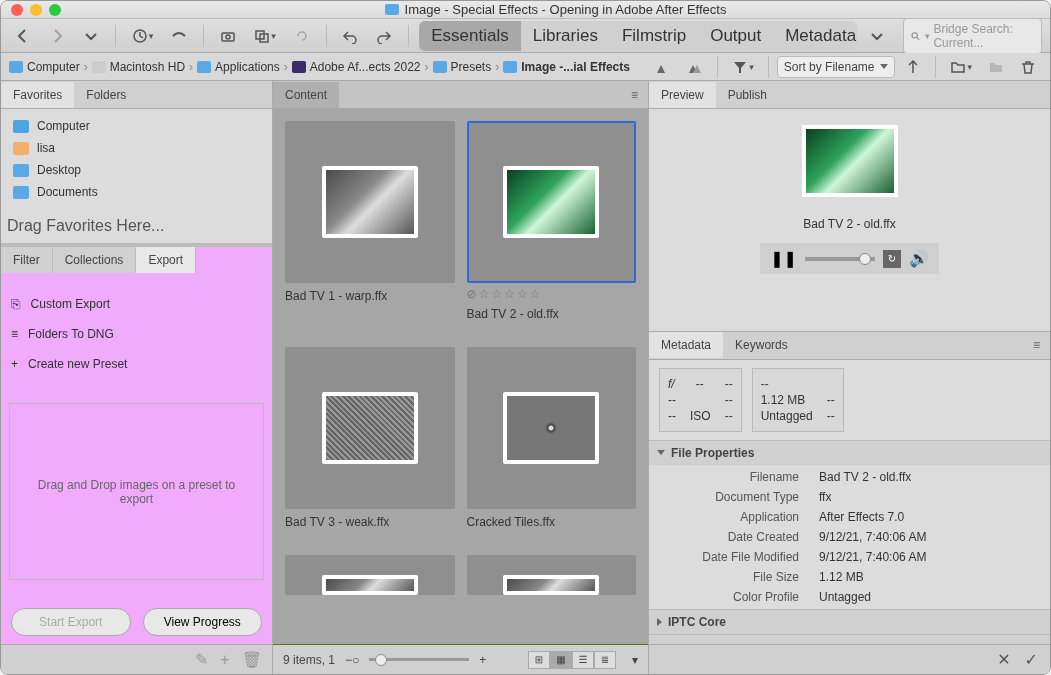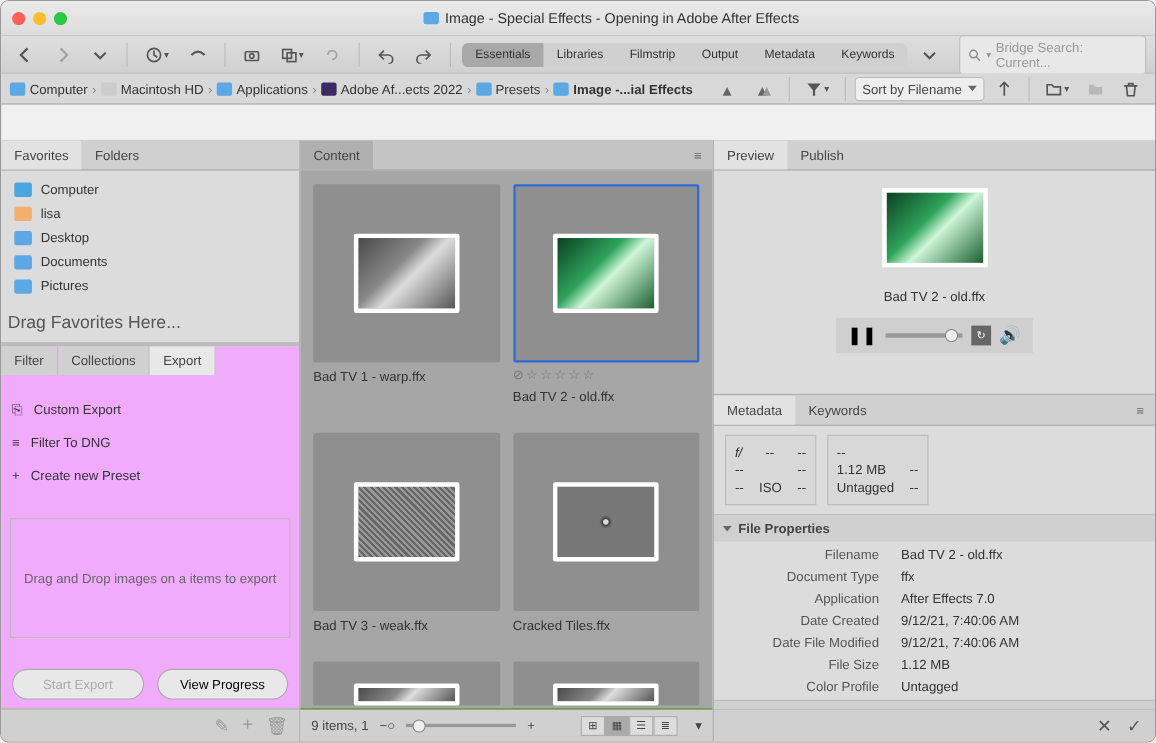--- a/index.html
+++ b/index.html
@@ -1,49 +1,49 @@
 <!DOCTYPE html>
 <html><head>
 <meta charset="utf-8">
 <style>
 * { margin: 0; padding: 0; box-sizing: border-box; font-family: -apple-system, BlinkMacSystemFont, "Segoe UI", Helvetica, Arial, sans-serif; }
 body { background: #f0f0f0; width: 1051px; height: 675px; overflow: hidden; display: flex; flex-direction: column; border: 1px solid #999; border-radius: 8px; }
 
 
-.titlebar { height: 32px; background: linear-gradient(#eaeaea, #dcdcdc); display: flex; align-items: center; padding: 0 10px; font-size: 13px; color: #333; border-bottom: 1px solid #bbb; }
+.titlebar { height: 18px; background: linear-gradient(#eaeaea, #dcdcdc); display: flex; align-items: center; padding: 0 10px; font-size: 13px; color: #333; border-bottom: 1px solid #bbb; }
 .traffic { display: flex; gap: 7px; margin-right: 10px; }
 .dot { width: 12px; height: 12px; border-radius: 50%; }
 .dot.red { background: #ff5f57; } .dot.yellow { background: #ffbd2e; } .dot.green { background: #28ca42; }
 .title-text { flex: 1; text-align: center; display: flex; align-items: center; justify-content: center; gap: 6px; }
 .folder-icon-sm { width: 14px; height: 11px; background: #5aa9e6; border-radius: 2px; display: inline-block; }
 
 
 .toolbar { height: 34px; background: linear-gradient(#dedede, #d0d0d0); border-bottom: 1px solid #aaa; display: flex; align-items: center; padding: 0 8px; gap: 6px; }
 .tb-btn { padding: 4px 6px; color: #555; font-size: 16px; display: flex; align-items: center; cursor: default; }
 .tb-btn svg { width: 16px; height: 16px; fill: #555; }
 .tb-btn.disabled { opacity: 0.4; }
 .tb-sep { width: 1px; height: 22px; background: #bbb; margin: 0 4px; }
 .tabbar { display: flex; background: #d0d0d0; border-radius: 6px; overflow: hidden; }
-.tabbar .tab { padding: 5px 12px; font-size: 11px; color: #333; }
+.tabbar .tab { padding: 5px 12px; font-size: 17px; color: #333; }
 .tabbar .tab.active { background: #a8a8a8; }
 .flex-spacer { flex: 1; }
 .searchbox { display: flex; align-items: center; background: #e8e8e8; border: 1px solid #bbb; border-radius: 4px; padding: 3px 6px; width: 170px; font-size: 12px; color: #999; gap: 4px; }
 
 
 .breadbar { height: 28px; background: #d8d8d8; border-bottom: 1px solid #aaa; display: flex; align-items: center; padding: 0 8px; font-size: 12px; color: #333; gap: 4px; }
 .crumb { display: flex; align-items: center; gap: 4px; cursor: default; }
 .crumb .ico { width: 14px; height: 12px; background: #5aa9e6; border-radius: 2px; }
 .crumb .ico.disk { background: #ccc; border-radius: 1px; }
 .crumb .ico.ae { background: #3b2a66; border-radius: 2px; }
 .crumb-sep { color: #888; }
 .sortbox { background: #eee; border: 1px solid #bbb; border-radius: 4px; padding: 3px 6px; font-size: 12px; display: flex; align-items: center; gap: 6px; color: #444; }
 .sortbox span.arrow { border-left: 4px solid transparent; border-right: 4px solid transparent; border-top: 5px solid #666; }
 
 
-.panes { flex: 1; display: flex; overflow: hidden; margin-top: 32px; }
+.panes { flex: 1; display: flex; overflow: hidden; }
 .pane-left { width: 272px; background: #dcdcdc; border-right: 1px solid #aaa; display: flex; flex-direction: column; }
 .pane-center { flex: 1; background: #a6a6a6; display: flex; flex-direction: column; }
 .pane-right { width: 402px; background: #dcdcdc; border-left: 1px solid #aaa; display: flex; flex-direction: column; }
 
 .paneltabs { height: 28px; background: #d0d0d0; border-bottom: 1px solid #aaa; display: flex; align-items: center; font-size: 12px; color: #444; }
 .paneltabs .ptab { padding: 6px 12px; }
 .paneltabs .ptab.active { background: #e2e2e2; }
 .paneltabs .menu { margin-left: auto; padding: 0 10px; color: #666; }
 
 
@@ -314,48 +314,44 @@
           <span>lisa</span>
         </div>
       <div class="favitem">
           <span class="fi folder"></span>
           <span>Desktop</span>
         </div>
       <div class="favitem">
           <span class="fi folder"></span>
           <span>Documents</span>
         </div>
-      <div class="favitem">
-          <span class="fi folder"></span>
-          <span>Pictures</span>
-        </div>
     </div>
     <div class="drophint">Drag Favorites Here...</div>
     <div class="splitterh"></div>
     <div class="exportpane">
       <div class="etabs">
         <div class="etab">Filter</div>
         <div class="etab">Collections</div>
         <div class="etab active">Export</div>
       </div>
       <div class="elist">
         <div class="erow">
             <span>⎘</span>
             <span>Custom Export</span>
           </div>
         <div class="erow">
             <span>≡</span>
-            <span>Filter To DNG</span>
+            <span>Folders To DNG</span>
           </div>
         <div class="erow">
             <span>+</span>
             <span>Create new Preset</span>
           </div>
       </div>
-      <div class="dropzone">Drag and Drop images on a items to export</div>
+      <div class="dropzone">Drag and Drop images on a preset to export</div>
       <div class="btnrow">
         <div class="btn disabled">Start Export</div>
         <div class="btn">View Progress</div>
       </div>
     </div>
     <div class="leftfoot">
       <span>✎</span>
       <span>+</span>
       <span>🗑</span>
     </div>

